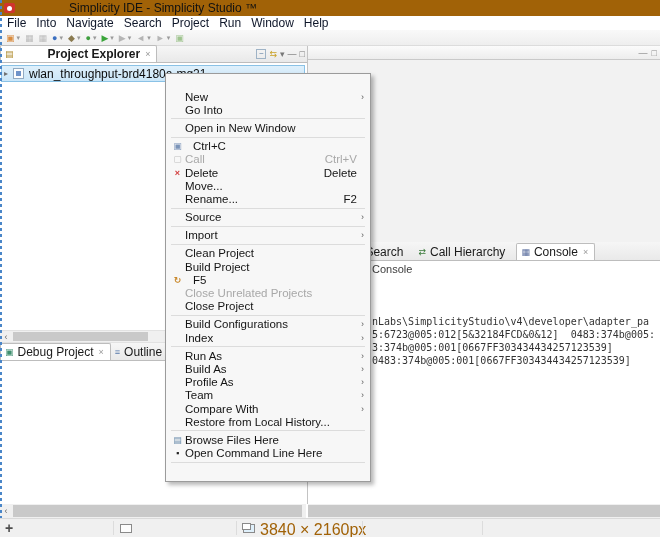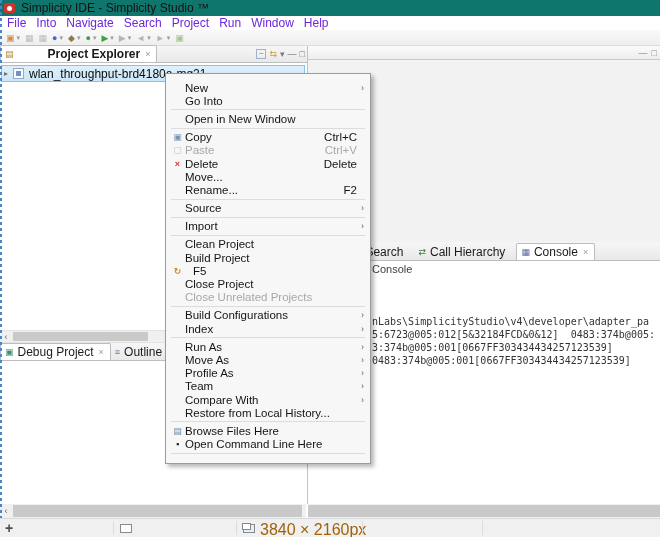--- a/index.html
+++ b/index.html
@@ -2,26 +2,26 @@
 <html><head>
 <meta charset="utf-8">
 <style>
   html,body{margin:0;padding:0;background:#fff;}
   *{box-sizing:border-box;cursor:default;}
   .screen{position:relative;width:660px;height:537px;background:#fff;overflow:hidden;
           font-family:"Liberation Sans","DejaVu Sans",sans-serif;font-size:12px;color:#1a1a1a;}
   .abs{position:absolute;}
 
   
-  .titlebar{left:0;top:0;width:660px;height:16px;background:#0f766e;display:flex;align-items:center;padding-left:4px;}
+  .titlebar{left:0;top:0;width:660px;height:16px;background:#a16207;display:flex;align-items:center;padding-left:4px;gap:48px;}
   .app-icon{width:11px;height:10px;background:#d0342c;border-radius:2px;margin-right:6px;position:relative;flex:none;}
   .app-icon:after{content:"";position:absolute;left:3px;top:2.5px;width:5px;height:5px;border-radius:50%;background:#fff;}
   .title-text{font-size:12px;color:#111;white-space:nowrap;}
   .menubar{left:0;top:16px;width:660px;height:14px;background:#fff;display:flex;align-items:center;padding-left:2px;}
-  .menubar span{padding:0 5px;color:#6d28d9;}
+  .menubar span{padding:0 5px;color:#0f172a;}
   .toolbar{left:0;top:30px;width:660px;height:16px;background:linear-gradient(#f9f9f9,#eeeeee);
            border-bottom:1px solid #dcdcdc;display:flex;align-items:center;padding-left:4px;gap:1px;}
   .tb-btn{display:flex;align-items:center;height:14px;padding:0 2px;}
   .tb-ico{font-size:9px;line-height:14px;color:var(--ic,#888);}
   .tb-dd{font-size:7px;color:#9a9a9a;margin-left:2px;display:none;}
   .tb-btn.dropdown .tb-dd{display:inline;}
 
   
   .left-panel{left:0;top:46px;width:307px;height:458px;background:#fff;}
   .v-divider{left:307px;top:46px;width:1px;height:458px;background:#c3c3c3;}
@@ -74,21 +74,21 @@
   .statusbar{left:0;top:518px;width:660px;height:19px;background:#f0f0f0;border-top:1px solid #dadada;}
   .sb-sep{position:absolute;top:2px;bottom:2px;width:1px;background:#dcdcdc;}
   .pan-icon{position:absolute;left:5px;top:0;font-size:14px;font-weight:bold;color:#4d4d4d;line-height:18px;}
   .region-icon{position:absolute;left:120px;top:5px;width:12px;height:9px;border:1px solid #8a8a8a;background:#fdfdfd;}
   .size-icon{position:absolute;left:243px;top:5px;width:12px;height:9px;border:1px solid #8a8a8a;background:#dff0fb;}
   .size-icon:after{content:"";position:absolute;left:-2px;top:-2px;width:7px;height:5px;border:1px solid #8a8a8a;background:#fff;}
   .size-label{position:absolute;left:260px;top:2px;font-size:16px;color:#a16207;}
 
   
   .context-menu{left:165px;top:73px;width:206px;background:#f7f7f7;border:1px solid #9b9b9b;
-                box-shadow:3px 3px 4px rgba(0,0,0,.28);padding:7px 0;z-index:50;font-size:11.5px;}
+                box-shadow:3px 3px 4px rgba(0,0,0,.28);padding:16px 0;z-index:50;font-size:11.5px;}
   .menu-row{display:flex;align-items:center;height:13.2px;padding:0 6px 0 4px;color:#141414;}
   .menu-row .mi-icon{width:15px;flex:none;font-size:9px;text-align:center;color:var(--ic,#555);font-weight:bold;}
   .menu-row .mi-label{flex:1;white-space:nowrap;}
   .menu-row .mi-shortcut{margin-left:8px;white-space:nowrap;}
   .menu-row .mi-arrow{width:7px;text-align:right;color:#5a5a5a;font-size:9px;}
   .menu-row.disabled{color:#a8a8a8;}
   .menu-row.disabled .mi-icon{color:#c0c0c0 !important;}
   .menu-row.highlighted{background:linear-gradient(#b3dcf9,#8cc7f1);}
   .menu-row.separator{height:1px;background:#dcdcdc;margin:2px 5px;padding:0;}
 
@@ -310,28 +310,27 @@
 
       <div class="menu-row separator">
         
         
         
         
       </div>
 
       <div class="menu-row" style="--ic: #7a93b8;">
         <span class="mi-icon">▣</span>
-        <span class="mi-label">Copy</span>
         <span class="mi-shortcut">Ctrl+C</span>
         <span class="mi-arrow"></span>
       </div>
 
       <div class="menu-row disabled" style="--ic: #c0c0c0;">
         <span class="mi-icon">▢</span>
-        <span class="mi-label">Paste</span>
+        <span class="mi-label">Call</span>
         <span class="mi-shortcut">Ctrl+V</span>
         <span class="mi-arrow"></span>
       </div>
 
       <div class="menu-row" style="--ic: #d23b3b;">
         <span class="mi-icon">×</span>
         <span class="mi-label">Delete</span>
         <span class="mi-shortcut">Delete</span>
         <span class="mi-arrow"></span>
       </div>
@@ -398,34 +397,34 @@
         <span class="mi-shortcut"></span>
         <span class="mi-arrow"></span>
       </div>
 
       <div class="menu-row" style="--ic: #c9882a;">
         <span class="mi-icon">↻</span>
         <span class="mi-shortcut">F5</span>
         <span class="mi-arrow"></span>
       </div>
 
+      <div class="menu-row disabled">
+        <span class="mi-icon"></span>
+        <span class="mi-label">Close Unrelated Projects</span>
+        <span class="mi-shortcut"></span>
+        <span class="mi-arrow"></span>
+      </div>
+
       <div class="menu-row">
         <span class="mi-icon"></span>
         <span class="mi-label">Close Project</span>
         <span class="mi-shortcut"></span>
         <span class="mi-arrow"></span>
       </div>
 
-      <div class="menu-row disabled">
-        <span class="mi-icon"></span>
-        <span class="mi-label">Close Unrelated Projects</span>
-        <span class="mi-shortcut"></span>
-        <span class="mi-arrow"></span>
-      </div>
-
       <div class="menu-row separator">
         
         
         
         
       </div>
 
       <div class="menu-row">
         <span class="mi-icon"></span>
         <span class="mi-label">Build Configurations</span>
@@ -449,21 +448,21 @@
 
       <div class="menu-row">
         <span class="mi-icon"></span>
         <span class="mi-label">Run As</span>
         <span class="mi-shortcut"></span>
         <span class="mi-arrow">›</span>
       </div>
 
       <div class="menu-row">
         <span class="mi-icon"></span>
-        <span class="mi-label">Move As</span>
+        <span class="mi-label">Build As</span>
         <span class="mi-shortcut"></span>
         <span class="mi-arrow">›</span>
       </div>
 
       <div class="menu-row">
         <span class="mi-icon"></span>
         <span class="mi-label">Profile As</span>
         <span class="mi-shortcut"></span>
         <span class="mi-arrow">›</span>
       </div>

